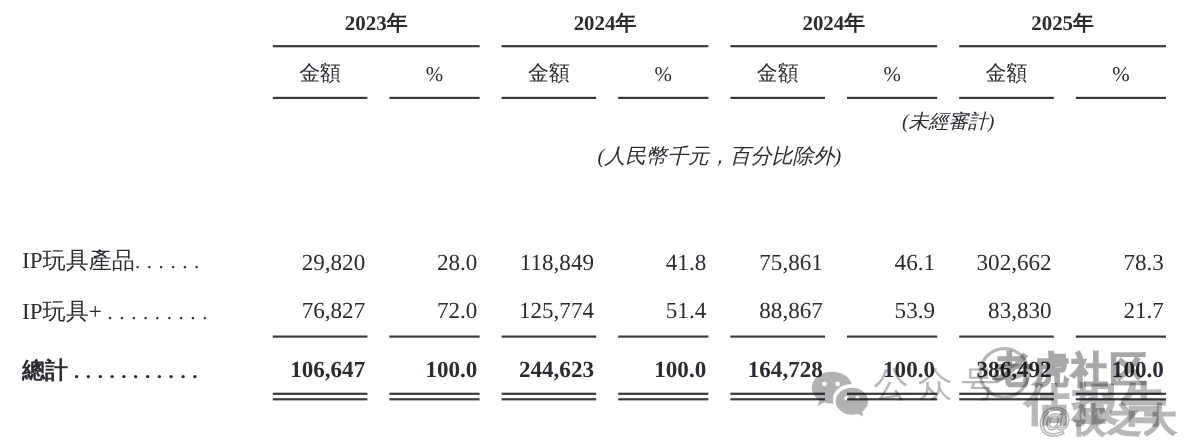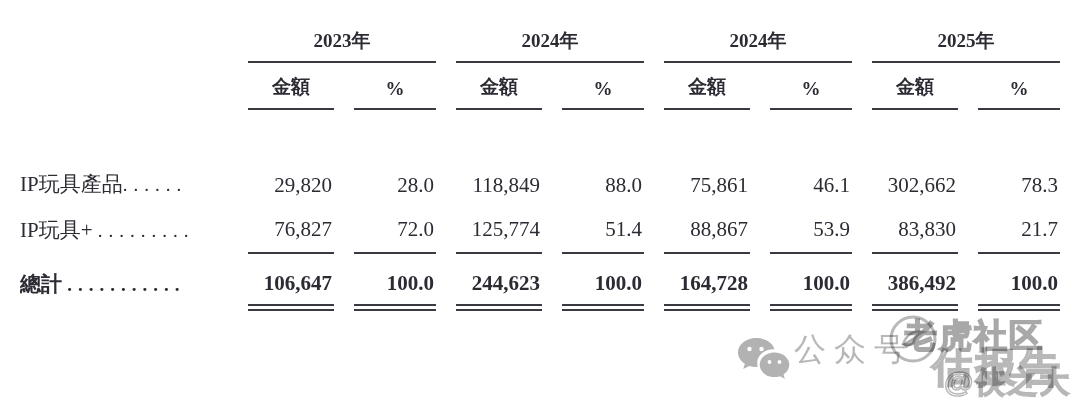--- a/index.html
+++ b/index.html
@@ -15,24 +15,24 @@
   col.c-label{width:208px;}
   col.c-amt{width:86px;}
   col.c-pct{width:82px;}
   th,td{font-weight:normal;vertical-align:bottom;}
   .grp-th{
     font-size:19px;font-weight:bold;text-align:center;
     padding:6px 0 9px;border-bottom:2px solid #3a3a42;letter-spacing:1px;
   }
   .year-th{
     font-size:19px;font-weight:bold;text-align:center;
-    padding:28px 0 7px;border-bottom:2px solid #3a3a42;
+    padding:8px 0 7px;border-bottom:2px solid #3a3a42;
   }
   .col-th{
-    font-size:19px;font-weight:bold;text-align:center;
+    font-size:19px;font-weight:normal;text-align:center;
     padding:11px 0 8px;border-bottom:2px solid #3a3a42;
   }
   .unaudited-td{
     font-size:18px;font-style:italic;text-align:center;padding:8px 0 2px;
   }
   .units-td{
     font-size:19px;font-style:italic;text-align:center;padding:5px 0 8px;
   }
   .spacer-td{height:50px;}
   .label-td{
@@ -107,34 +107,42 @@
     <th class="col-th">金額</th>
     <th class="col-th">%</th>
     <th class="col-th">金額</th>
     <th class="col-th">%</th>
     <th class="col-th">金額</th>
     <th class="col-th">%</th>
     <th class="col-th">金額</th>
     <th class="col-th">%</th>
   </tr>
 
+  <tr>
+    <td colspan="5"></td>
+    <td class="unaudited-td" colspan="4">(未經審計)</td>
+  </tr>
 
+  <tr>
+    <td></td>
+    <td class="units-td" colspan="8">(人民幣千元，百分比除外)</td>
+  </tr>
 
   <tr>
     <td class="spacer-td" colspan="9"></td>
   </tr>
 
   <tr>
     <td class="label-td">
       <span>IP玩具產品</span><span class="leader">......</span>
     </td>
     <td class="num-td">29,820</td>
     <td class="num-td">28.0</td>
     <td class="num-td">118,849</td>
-    <td class="num-td">88.0</td>
+    <td class="num-td">41.8</td>
     <td class="num-td">75,861</td>
     <td class="num-td">46.1</td>
     <td class="num-td">302,662</td>
     <td class="num-td">78.3</td>
   </tr>
 
   <tr class="r-sub">
     <td class="label-td">
       <span>IP玩具+</span> <span class="leader">.........</span>
     </td>

